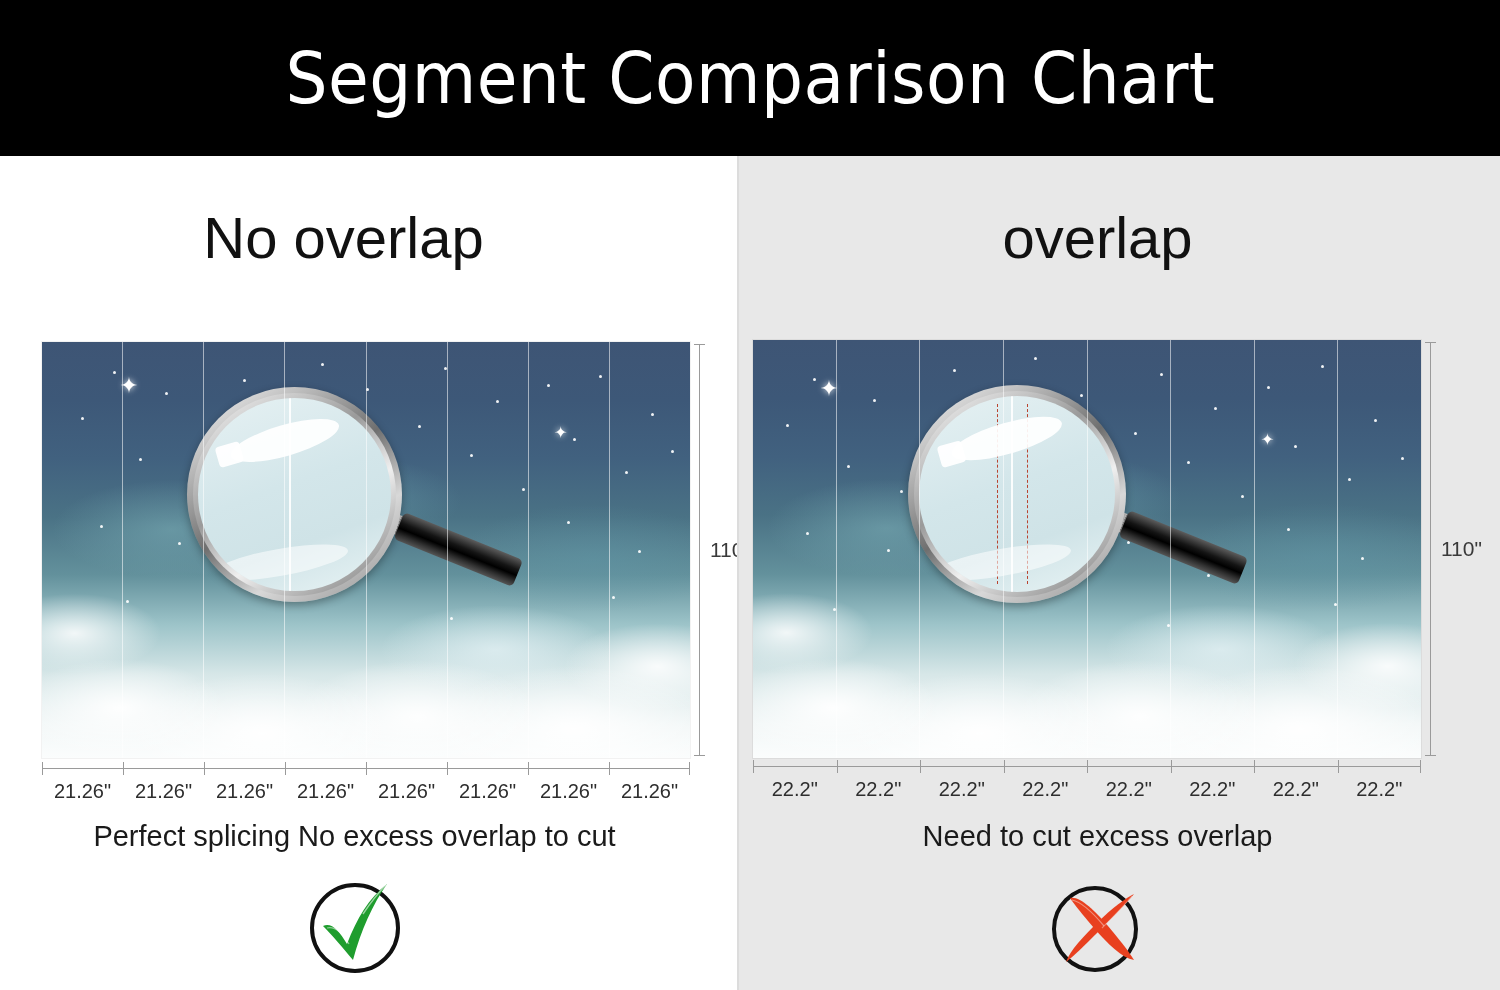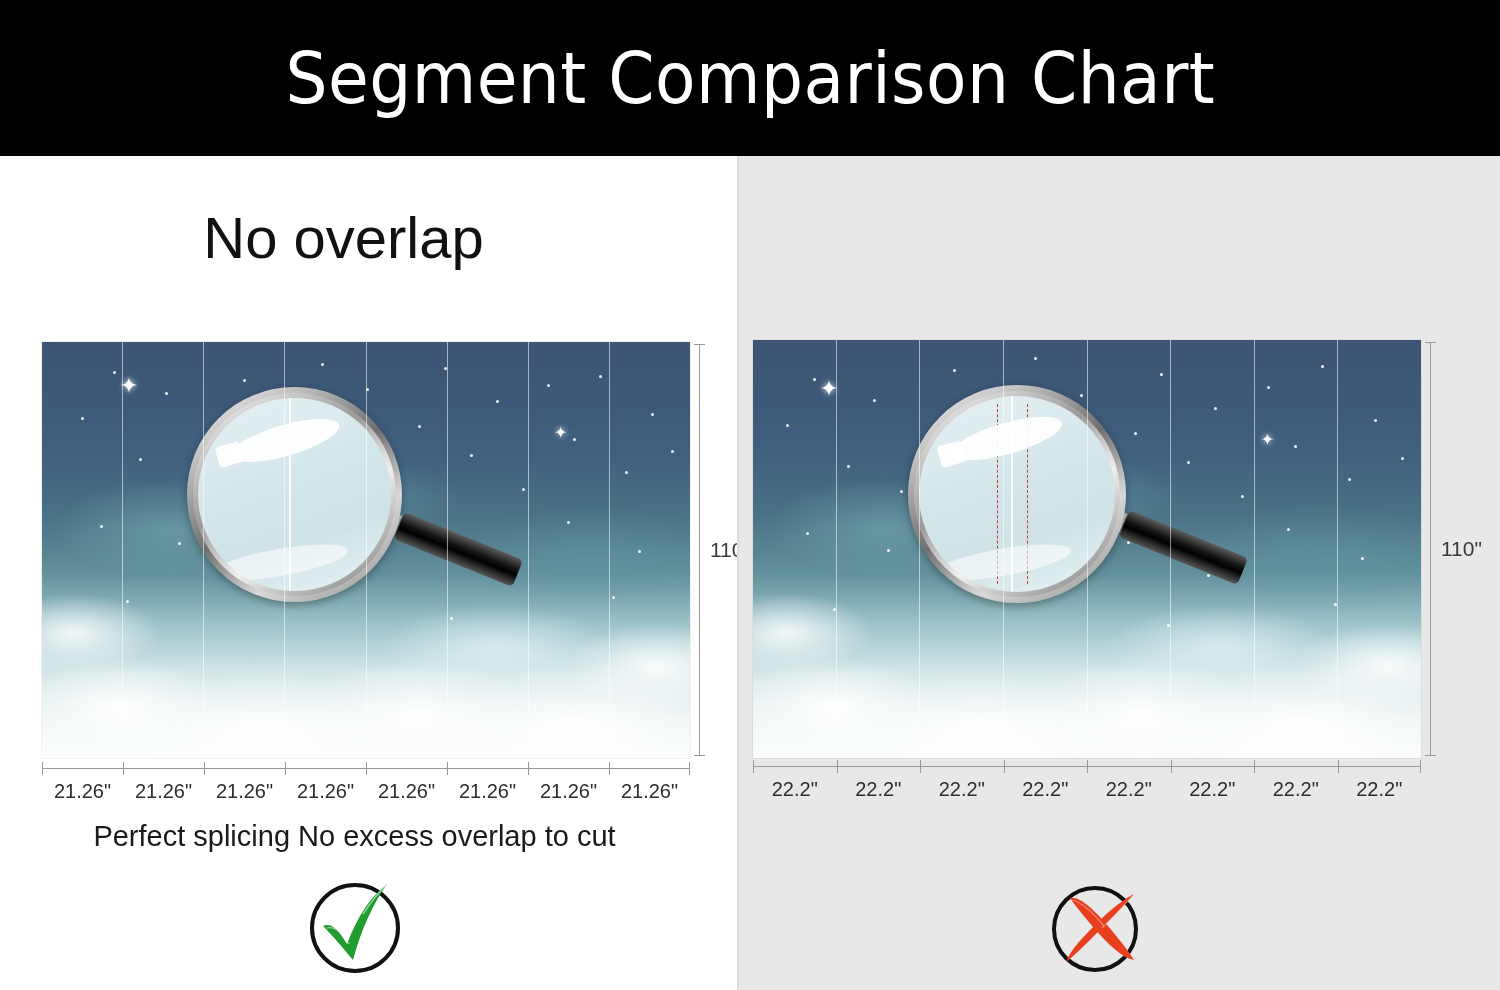--- a/index.html
+++ b/index.html
@@ -337,20 +337,21 @@
           <circle cx="52" cy="54" r="43" fill="none" stroke="#111111" stroke-width="4"></circle>
           <path d="M20 52 C28 48, 36 56, 44 70 C54 44, 66 24, 84 10 C70 30, 58 56, 50 86 C40 74, 28 60, 20 52 Z" fill="#1f9d2e"></path>
           <path d="M24 54 C32 52, 40 60, 46 70" fill="none" stroke="#ffffff" stroke-width="1.2" opacity="0.5"></path>
           <path d="M60 40 C68 28, 76 18, 83 11" fill="none" stroke="#ffffff" stroke-width="1.4" opacity="0.55"></path>
         </svg>
       </div>
     </div>
 
     <div class="panel panel-right">
 
+      <div class="panel-heading">overlap</div>
 
       <div class="mural-wrap right">
         <div class="mural">
           <div class="stars">
             <i style="left:5%;  top:20%;"></i>
               <i style="left:9%;  top:9%;"></i>
             <i style="left:14%; top:30%;"></i>
               <i style="left:18%; top:14%;"></i>
             <i style="left:22%; top:36%;"></i>
               <i style="left:26%; top:23%;"></i>
@@ -434,20 +435,21 @@
           <span>22.2"</span>
           <span>22.2"</span>
           <span>22.2"</span>
           <span>22.2"</span>
           <span>22.2"</span>
           <span>22.2"</span>
           <span>22.2"</span>
         </div>
       </div>
 
+      <div class="caption">Need to cut excess overlap</div>
 
       <div class="verdict">
         <svg width="104" height="104" viewBox="0 0 104 104">
           <circle cx="49" cy="55" r="41" fill="none" stroke="#111111" stroke-width="4"></circle>
           <path d="M24 24 C34 22, 48 36, 62 52 C72 64, 82 76, 88 86 C76 84, 62 70, 48 54 C36 40, 28 30, 24 24 Z" fill="#e8401f"></path>
           <path d="M88 20 C80 30, 66 44, 52 58 C38 72, 28 82, 20 88 C24 76, 38 62, 52 48 C66 34, 80 24, 88 20 Z" fill="#e8401f"></path>
           <path d="M26 26 C36 28, 48 40, 58 52" fill="none" stroke="#ffffff" stroke-width="1.2" opacity="0.4"></path>
           <path d="M86 22 C78 32, 66 44, 56 54" fill="none" stroke="#ffffff" stroke-width="1.2" opacity="0.35"></path>
         </svg>
       </div>

